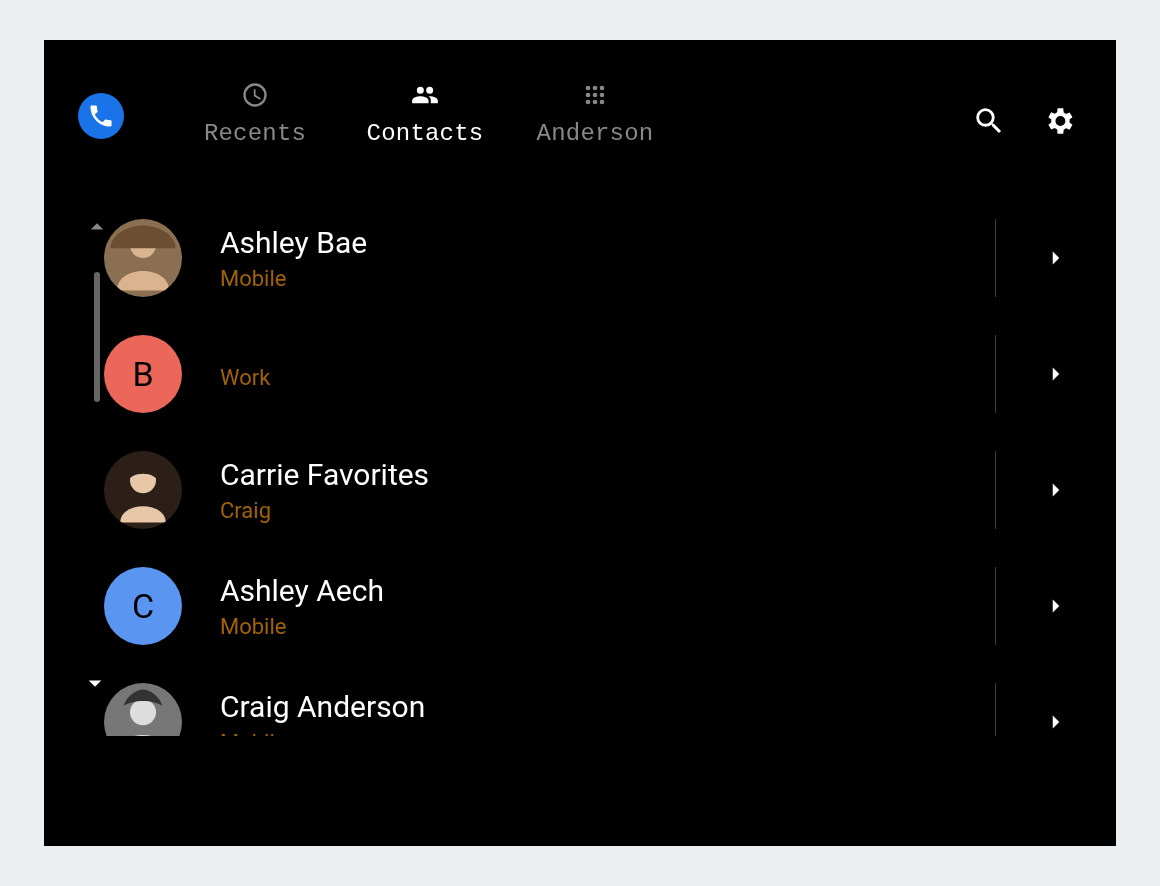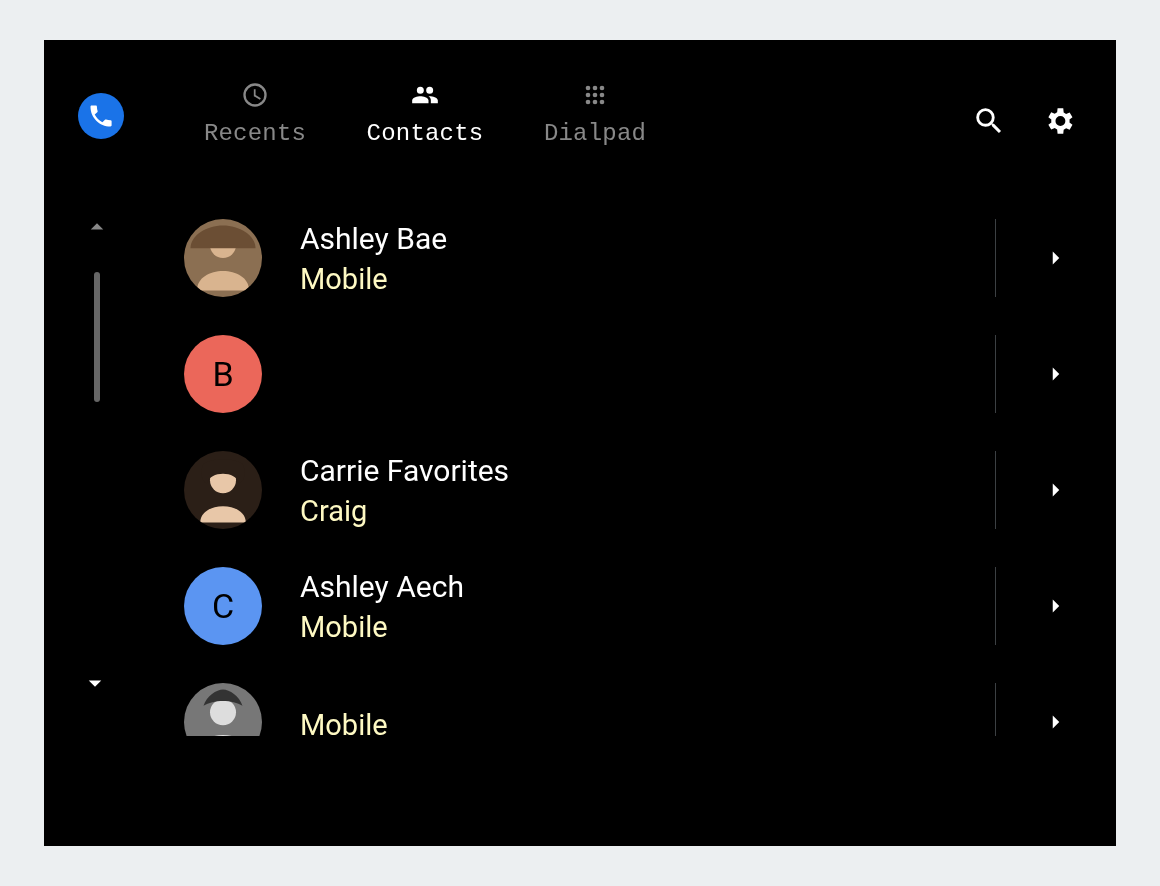--- a/index.html
+++ b/index.html
@@ -70,20 +70,21 @@
   .top-actions .act { cursor: pointer; }
   .top-actions svg { width: 34px; height: 34px; fill: #fff; }
 
   
   .content {
     position: absolute;
     top: 160px;
     left: 0; right: 0;
     bottom: 0;
     display: flex;
+    flex-direction: column;
   }
 
   .scroll-rail {
     width: 80px;
     position: relative;
   }
   .rail-up, .rail-down {
     position: absolute;
     left: 38px;
     color: #888;
@@ -131,21 +132,21 @@
     overflow:hidden;
     flex-shrink:0;
   }
   .avatar svg { width:100%; height:100%; }
   .info {
     flex: 1;
     padding-left: 38px;
     min-width: 0;
   }
   .name { font-size: 30px; color:#fff; }
-  .subtype { font-size: 29px; color:#fef9c3; margin-top:6px; }
+  .subtype { font-size: 22px; color:#a16207; margin-top:6px; }
   .divider {
     width: 1px;
     height: 78px;
     background: #3c4043;
     margin-right: 0;
   }
   .chev {
     width: 120px;
     display:flex; align-items:center; justify-content:center;
     cursor:pointer;
@@ -192,21 +193,21 @@
               <circle cx="12" cy="6" r="2"></circle>
               <circle cx="18" cy="6" r="2"></circle>
               <circle cx="6" cy="12" r="2"></circle>
               <circle cx="12" cy="12" r="2"></circle>
               <circle cx="18" cy="12" r="2"></circle>
               <circle cx="6" cy="18" r="2"></circle>
               <circle cx="12" cy="18" r="2"></circle>
               <circle cx="18" cy="18" r="2"></circle>
             </svg>
         </span>
-        <span class="tlabel">Dialpad</span>
+        <span class="tlabel">Anderson</span>
       </div>
     </div>
 
     <div class="top-actions">
       <span class="act">
         <svg viewBox="0 0 24 24">
             <path d="M15.5 14h-.8l-.3-.3A6.5 6.5 0 0 0 16 9.5 6.5 6.5 0 1 0 9.5 16c1.6 0 3.1-.6 4.2-1.6l.3.3v.8l5 5 1.5-1.5-5-5zM9.5 14A4.5 4.5 0 1 1 14 9.5 4.5 4.5 0 0 1 9.5 14z"></path>
           </svg>
       </span>
       <span class="act">
@@ -253,20 +254,21 @@
                 <path d="M9 6l6 6-6 6z"></path>
               </svg>
           </div>
         </div>
 
         <div class="row">
           <div class="avatar av-coral">
             <span>B</span>
           </div>
           <div class="info">
+            <div class="subtype">Work</div>
           </div>
           <div class="divider"></div>
           <div class="chev">
             <svg viewBox="0 0 24 24">
                 <path d="M9 6l6 6-6 6z"></path>
               </svg>
           </div>
         </div>
 
         <div class="row">
@@ -307,20 +309,21 @@
 
         <div class="row">
           <div class="avatar" style="background:#777">
             <svg viewBox="0 0 24 24">
                 <circle cx="12" cy="9" r="4" fill="#ddd"></circle>
                 <path d="M4 22c0-4 4-6 8-6s8 2 8 6z" fill="#ddd"></path>
                 <path d="M6 7c1-3 4-5 6-5s5 2 6 5c-3-2-9-2-12 0z" fill="#333"></path>
               </svg>
           </div>
           <div class="info">
+            <div class="name">Craig Anderson</div>
             <div class="subtype">Mobile</div>
           </div>
           <div class="divider"></div>
           <div class="chev">
             <svg viewBox="0 0 24 24">
                 <path d="M9 6l6 6-6 6z"></path>
               </svg>
           </div>
         </div>
 

